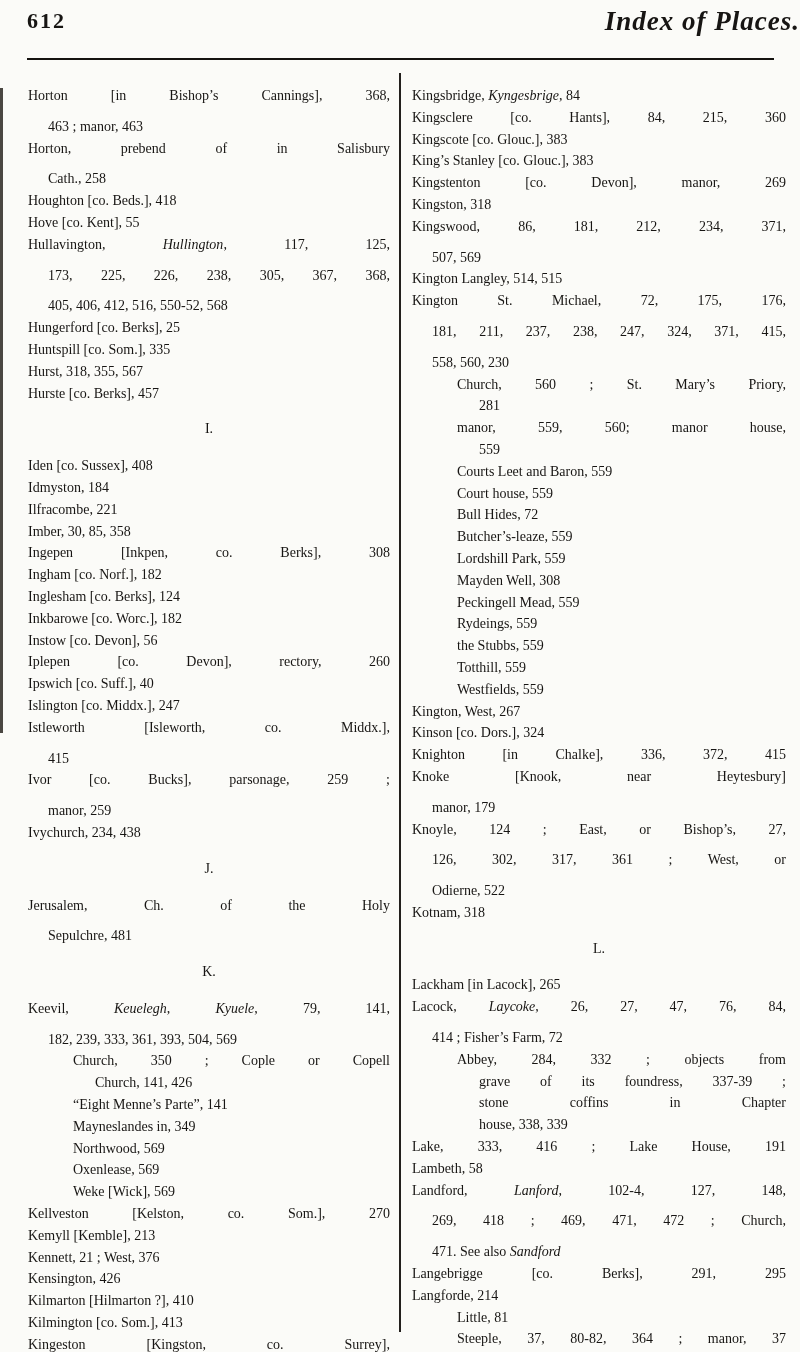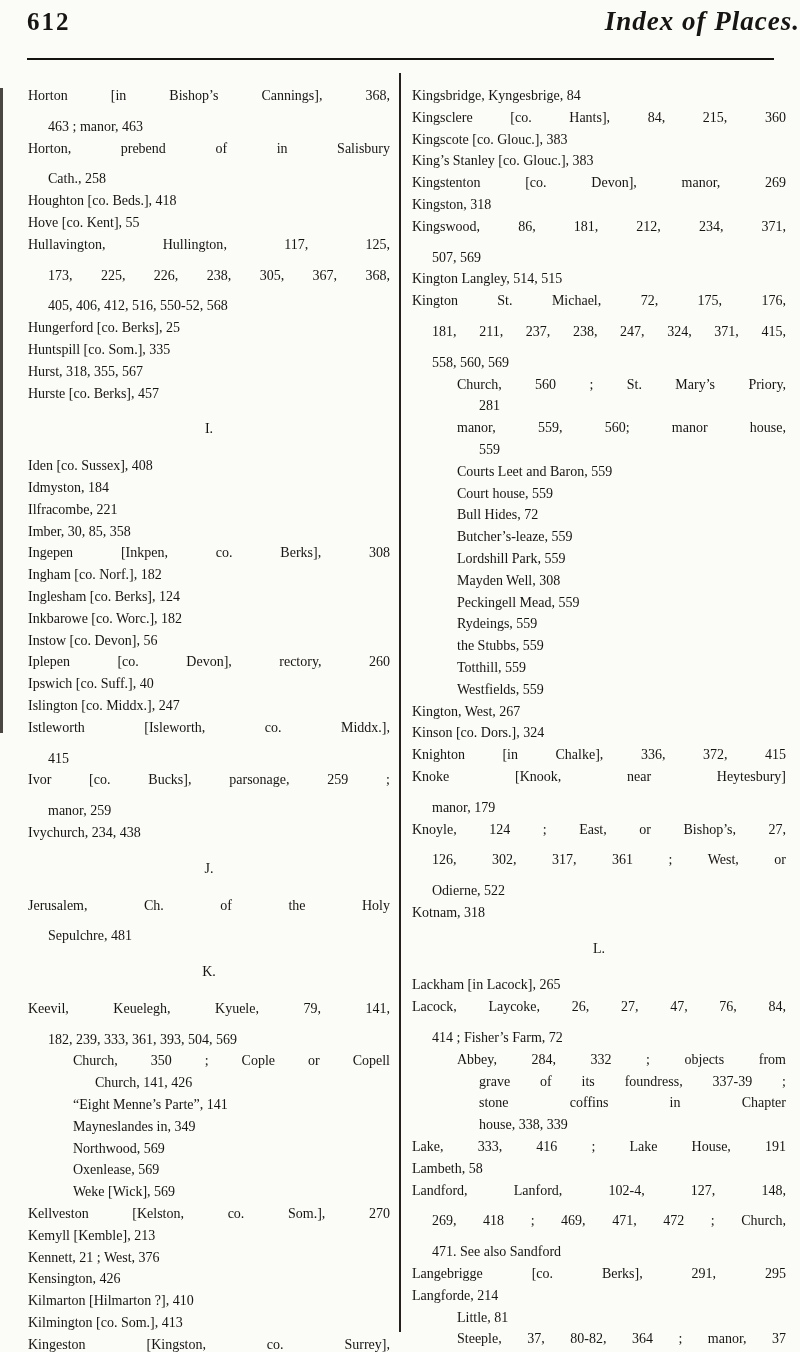--- a/index.html
+++ b/index.html
@@ -6,21 +6,21 @@
   body {
     width:800px; height:1352px;
     background:#fbfbf8;
     color:#171513;
     font-family:"Liberation Serif", serif;
     position:relative;
     overflow:hidden;
   }
   .pagenum {
     position:absolute; left:27px; top:8px;
-    font-size:25px; font-weight:bold; letter-spacing:2px;
+    font-size:22px; font-weight:bold; letter-spacing:2px;
   }
   .title {
     position:absolute; left:0; top:6px; width:100%;
     text-align:right;
     font-style:italic; font-weight:bold; font-size:27px;
     letter-spacing:1px;
   }
   .rule {
     position:absolute; left:27px; top:58px;
     width:747px; height:2px; background:#151310;
@@ -38,21 +38,21 @@
     font-size:14px; line-height:21.8px;
   }
   .col-left  { left:28px;  width:362px; }
   .col-right { left:412px; width:374px; }
   .line { white-space:normal; }
   .j { text-align:justify; text-align-last:justify; }
   .ind1 { padding-left:20px;margin-top:9px; }
   .ind2 { padding-left:45px; }
   .ind3 { padding-left:67px; }
   .heading { text-align:center; margin:14px 0 15px 0; }
-  .it { }
+  .it { font-style:italic; }
 </style>
 </head>
 <body>
 
 <div class="pagenum">612</div>
 <div class="title">Index of Places.</div>
 <div class="rule"></div>
 <div class="divider"></div>
 <div class="edge-artifact"></div>
 
@@ -115,21 +115,21 @@
     <div class="line ind0 j"><span class="">Kingsclere [co. Hants], 84, 215, 360</span></div>
     <div class="line ind0"><span class="">Kingscote [co. Glouc.], 383</span></div>
     <div class="line ind0"><span class="">King’s Stanley [co. Glouc.], 383</span></div>
     <div class="line ind0 j"><span class="">Kingstenton [co. Devon], manor, 269</span></div>
     <div class="line ind0"><span class="">Kingston, 318</span></div>
     <div class="line ind0 j"><span class="">Kingswood, 86, 181, 212, 234, 371,</span></div>
     <div class="line ind1"><span class="">507, 569</span></div>
     <div class="line ind0"><span class="">Kington Langley, 514, 515</span></div>
     <div class="line ind0 j"><span class="">Kington St. Michael, 72, 175, 176,</span></div>
     <div class="line ind1 j"><span class="">181, 211, 237, 238, 247, 324, 371, 415,</span></div>
-    <div class="line ind1"><span class="">558, 560, 569</span></div>
+    <div class="line ind1"><span class="">558, 560, 230</span></div>
     <div class="line ind2 j"><span class="">Church, 560 ; St. Mary’s Priory,</span></div>
     <div class="line ind3"><span class="">281</span></div>
     <div class="line ind2 j"><span class="">manor, 559, 560; manor house,</span></div>
     <div class="line ind3"><span class="">559</span></div>
     <div class="line ind2"><span class="">Courts Leet and Baron, 559</span></div>
     <div class="line ind2"><span class="">Court house, 559</span></div>
     <div class="line ind2"><span class="">Bull Hides, 72</span></div>
     <div class="line ind2"><span class="">Butcher’s-leaze, 559</span></div>
     <div class="line ind2"><span class="">Lordshill Park, 559</span></div>
     <div class="line ind2"><span class="">Mayden Well, 308</span></div>

